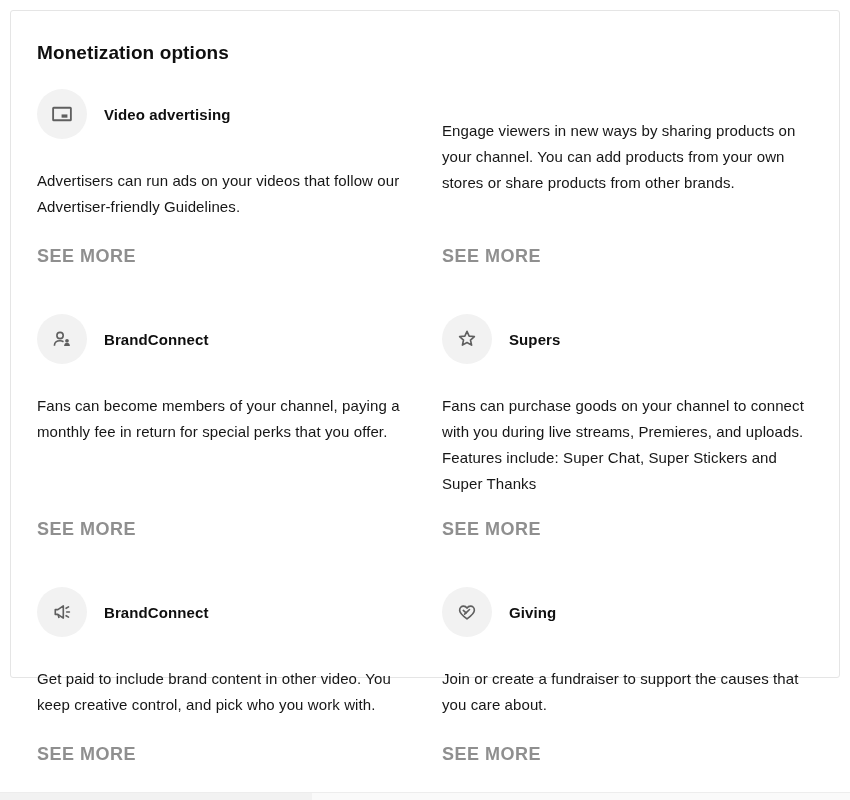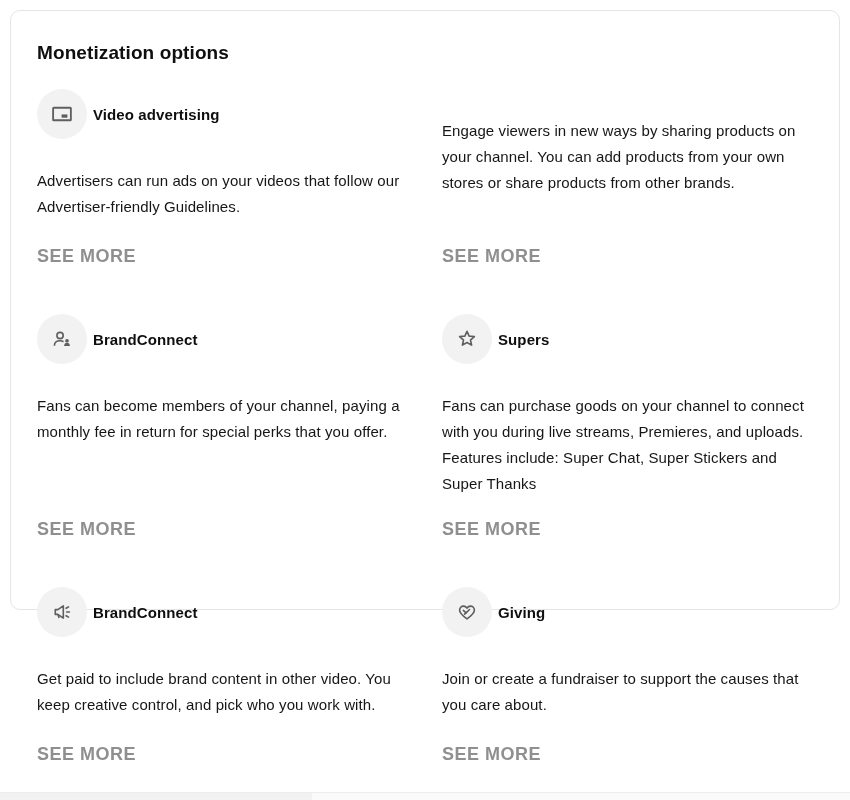--- a/index.html
+++ b/index.html
@@ -7,24 +7,24 @@
     margin: 0; padding: 0;
     width: 850px; height: 800px;
     background: #ffffff;
     font-family: "Liberation Sans", "DejaVu Sans", sans-serif;
     overflow: hidden;
     position: relative;
   }
   .panel {
     position: absolute;
     left: 10px; top: 10px;
-    width: 830px; height: 600px;
+    width: 830px; height: 668px;
     background: #ffffff;
     border: 1px solid #e5e5e5;
-    border-radius: 10px;
+    border-radius: 3px;
     padding: 31px 26px 0 26px;
   }
   .panel-title {
     margin: 0;
     font-size: 19px;
     font-weight: 700;
     color: #0f0f0f;
     letter-spacing: 0.1px;
   }
   .grid {
@@ -35,21 +35,21 @@
     row-gap: 47px;
   }
   .cell {
     display: flex;
     flex-direction: column;
     min-height: 178px;
   }
   .cell-header {
     display: flex;
     align-items: center;
-    gap: 6px;
+    gap: 17px;
     height: 50px;
     flex: 0 0 auto;
   }
   .icon-circle {
     width: 50px; height: 50px;
     border-radius: 50%;
     background: #f2f2f2;
     display: flex;
     align-items: center;
     justify-content: center;

